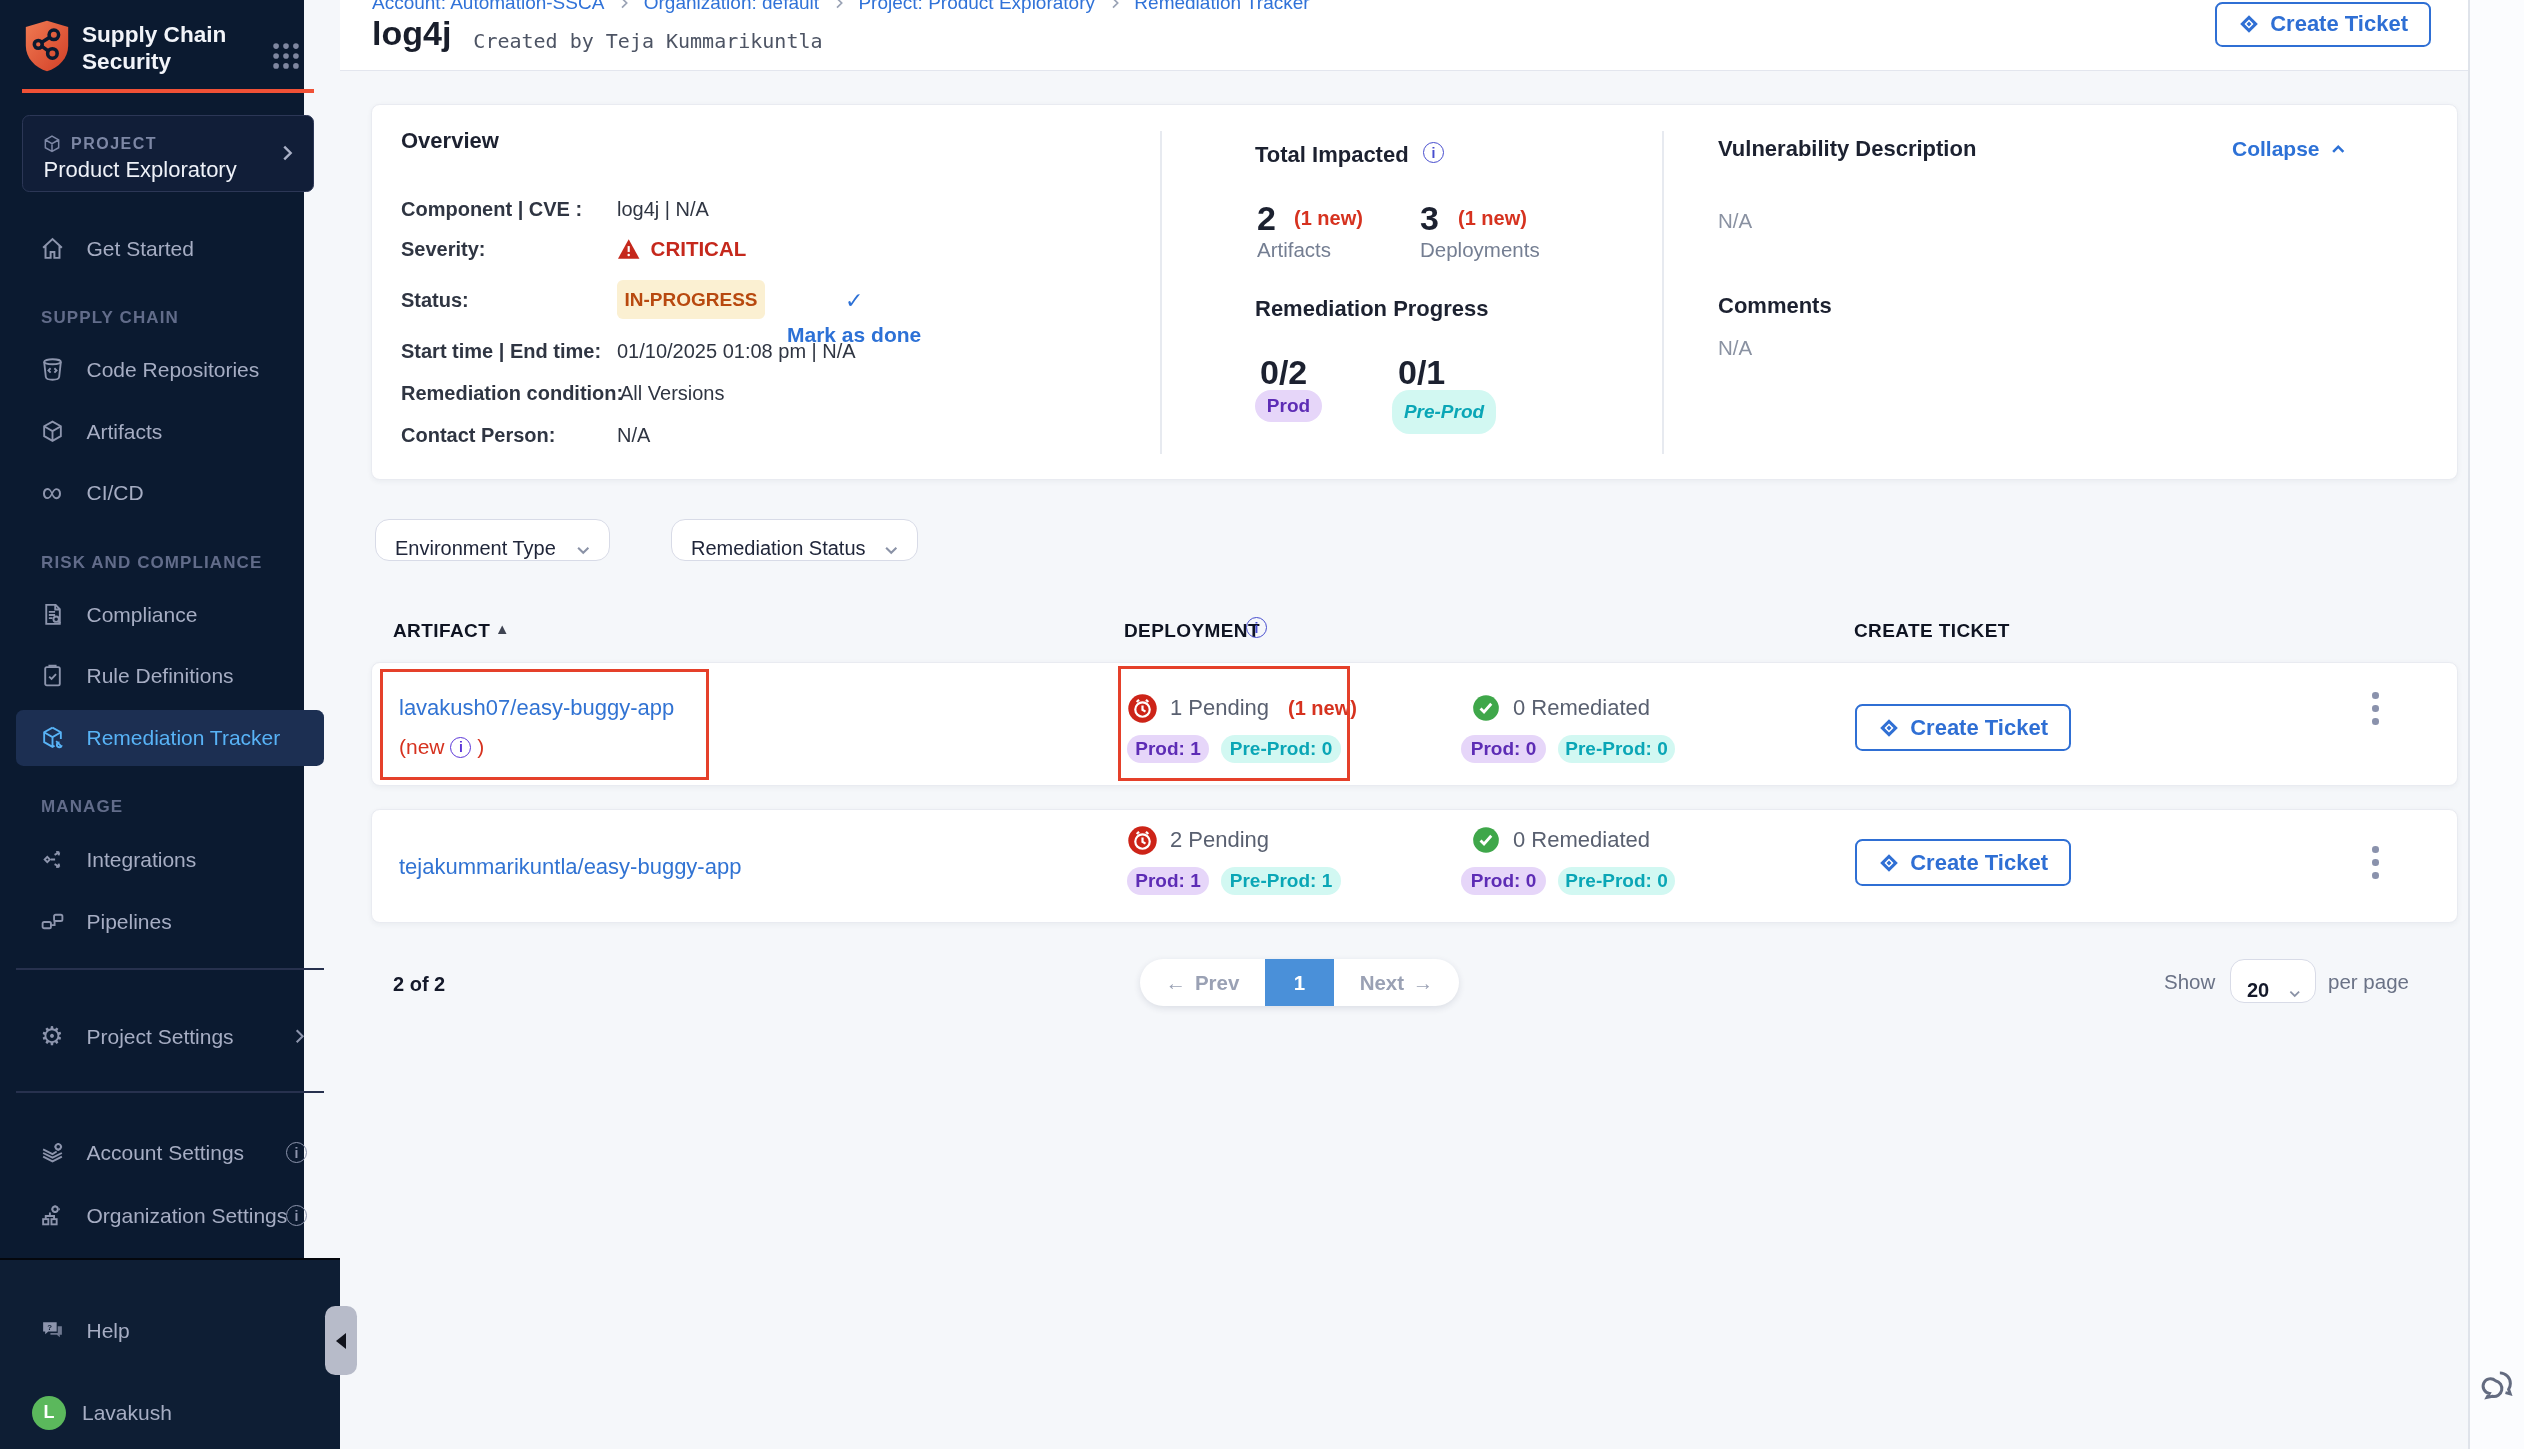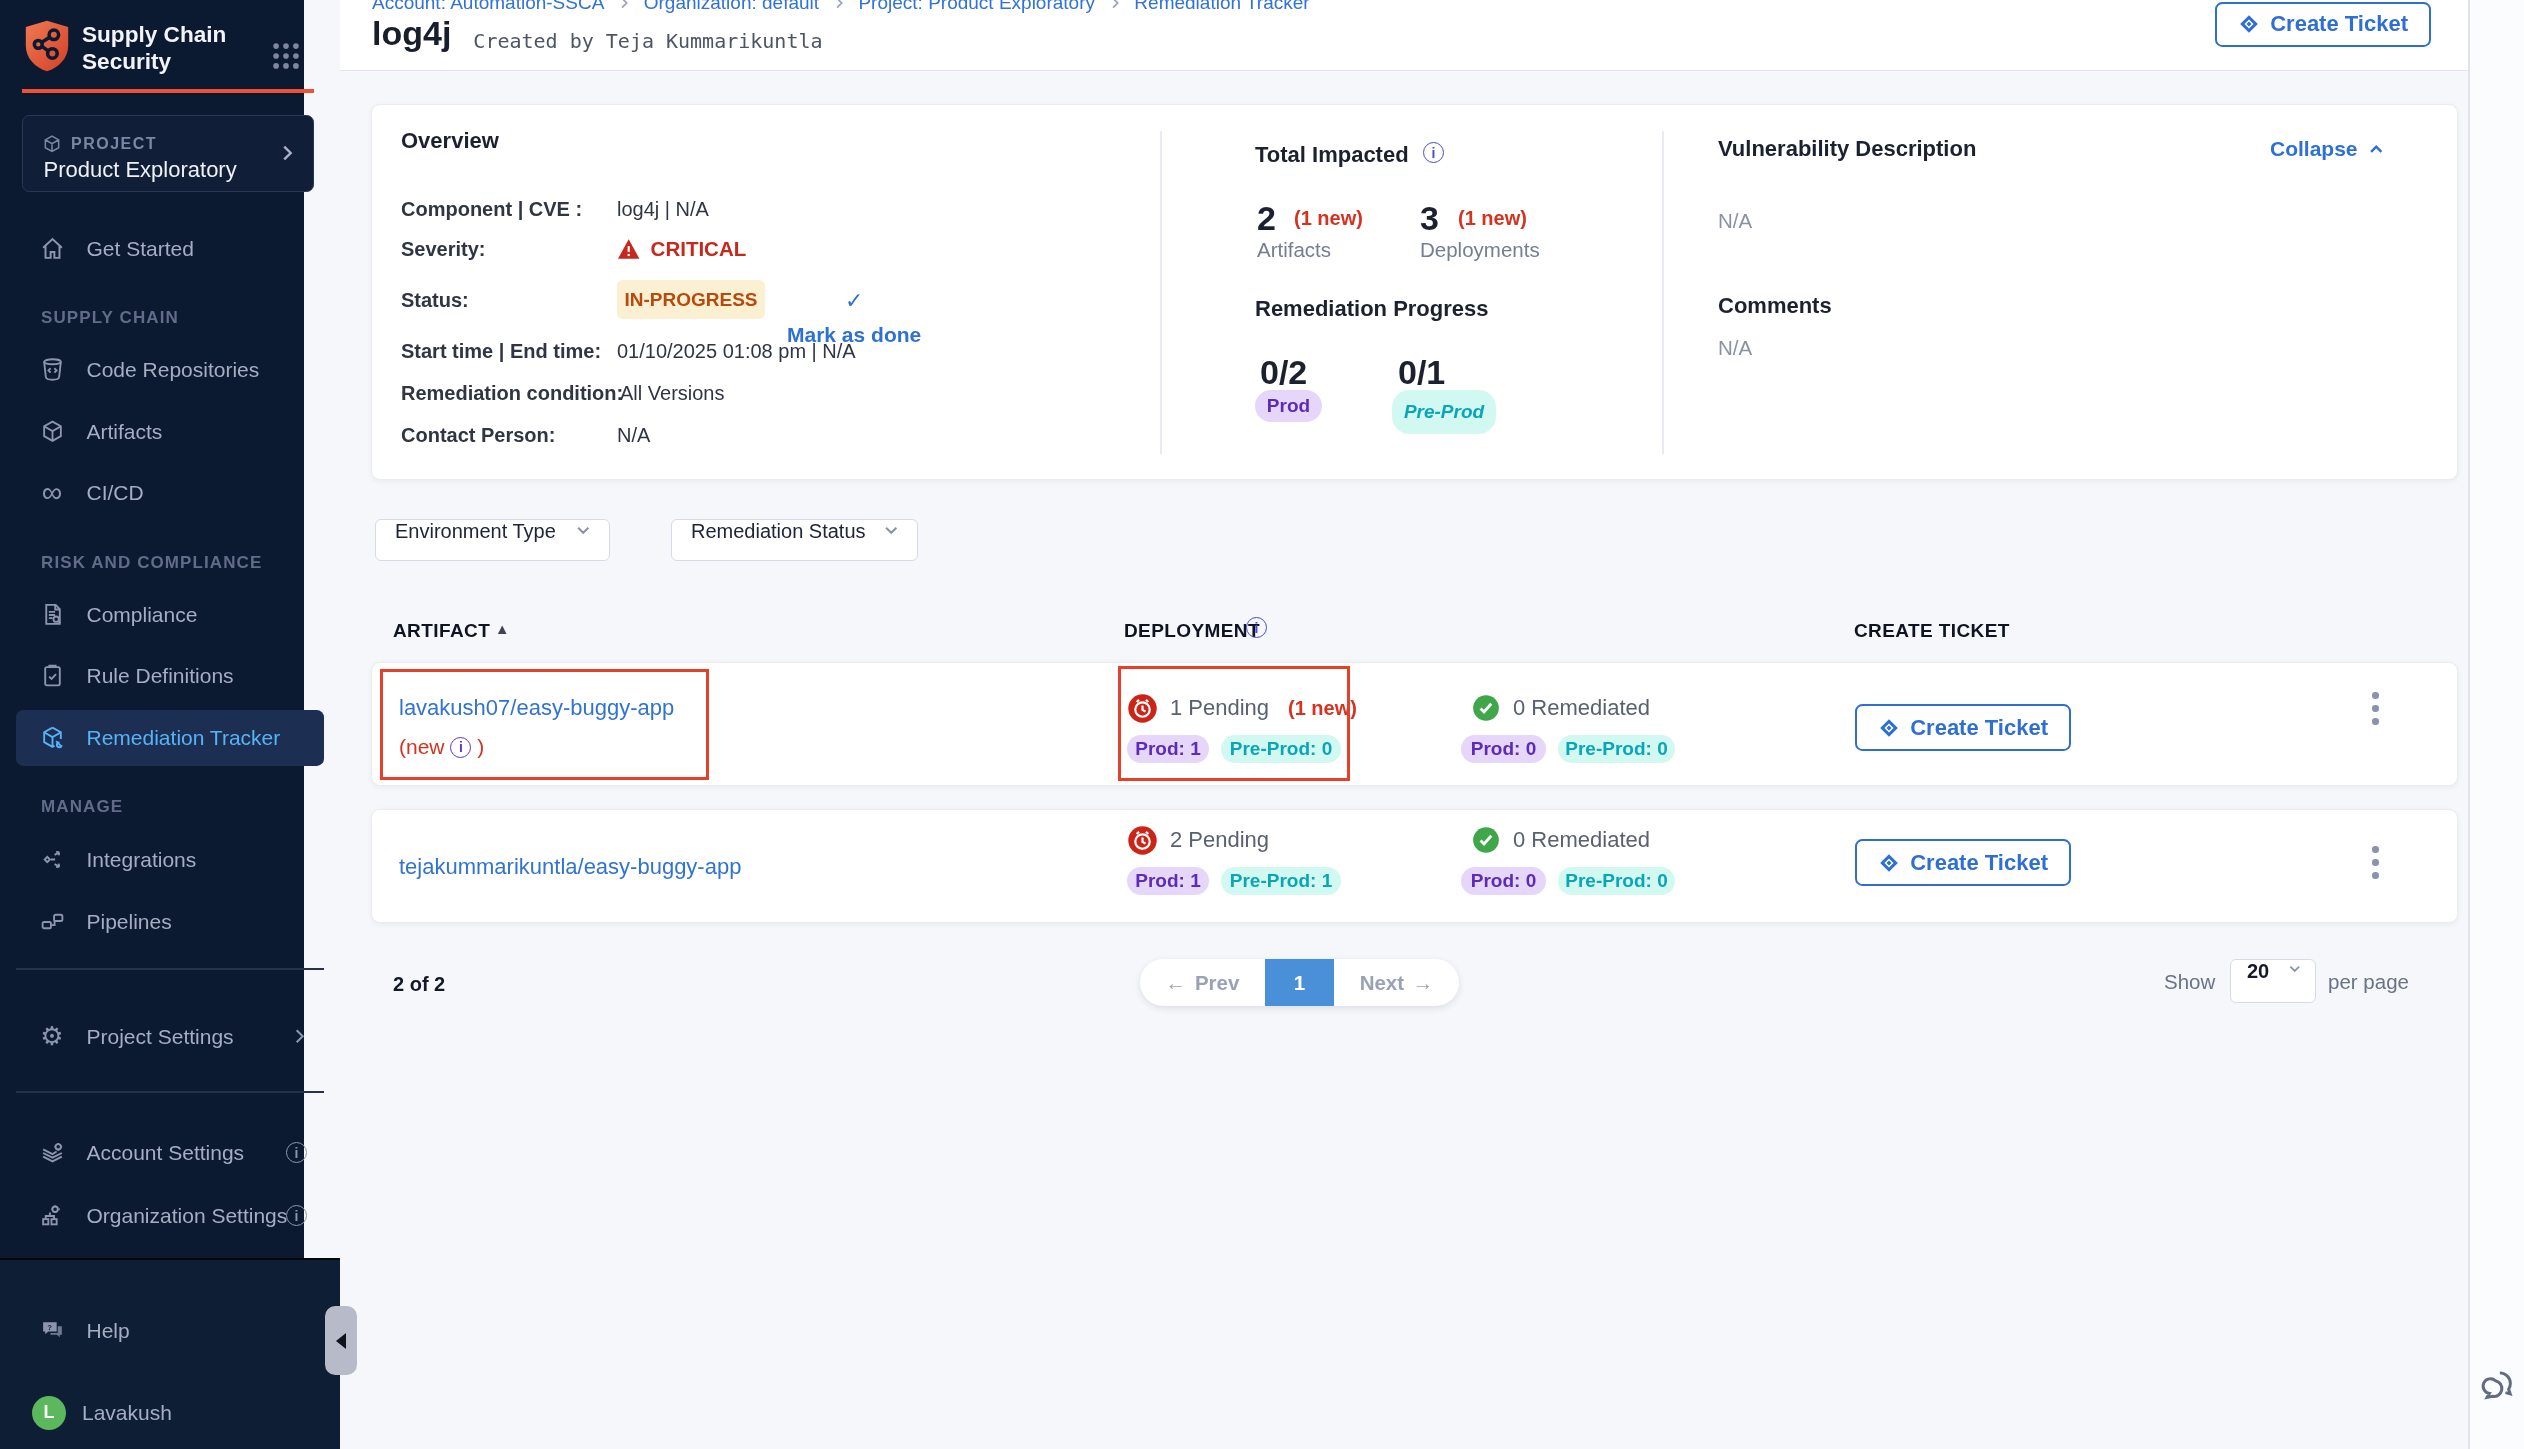--- a/index.html
+++ b/index.html
@@ -43,21 +43,21 @@
   .big-num { font-size:34px; font-weight:700; color:#1c2130; }
   .new-red { color:#d6321f; font-size:20px; font-weight:600; }
   .sub-gray { color:#747e92; font-size:20.5px; }
   .pill { display:inline-flex; align-items:center; justify-content:center; border-radius:17.5px; font-size:19px; font-weight:700; height:28px; }
   .pill-prod { background:#e6d6f9; color:#5d2cb5; }
   .pill-pre { background:#d2f8f2; color:#0aa6b6; }
   .badge-prog { display:flex; align-items:center; justify-content:center; background:#fbf0d2; color:#b8490f; font-size:19px; font-weight:700; border-radius:5.8px; }
   .link-blue { color:#2d71d6; font-size:21px; font-weight:700; cursor:pointer; display:inline-flex; align-items:center; gap:8.8px; }
   .check-ic::before { content:"✓"; font-size:22px; }
 
-  .dropdown { position:absolute; background:#fff; border:1.5px solid #d8dbe7; border-radius:6px; display:flex; align-items:flex-start; justify-content:space-between; padding:0 16px 0 19px; font-size:20px; color:#20263a; cursor:pointer; }
+  .dropdown { position:absolute; background:#fff; border:1.5px solid #d8dbe7; border-radius:14px; display:flex; align-items:flex-end; justify-content:space-between; padding:0 16px 0 19px; font-size:20px; color:#20263a; cursor:pointer; }
 
   .th { position:absolute; font-size:19px; font-weight:700; color:#0f1422; letter-spacing:0.4px; }
   .row-link { font-size:22px; color:#3173d3; cursor:pointer; }
   .pending-txt { font-size:22px; color:#596070; }
   .anno { position:absolute; border:3.7px solid #e5402a; pointer-events:none; }
   .kebab { position:absolute; width:29px; height:41px; display:flex; flex-direction:column; align-items:center; justify-content:center; gap:6.6px; cursor:pointer; }
   .kebab i { width:6.6px; height:6.6px; border-radius:50%; background:#8a92ac; }
 
   .pg-gray { color:#9aa1b4; font-size:20.5px; font-weight:600; display:flex; align-items:center; gap:8.8px; cursor:pointer; }
   #pg-prev::before { content:"←"; }
@@ -367,21 +367,21 @@
     <span class="abs pill pill-prod" style="left:883px;top:285px;width:67px;height:32px;">Prod</span>
 
     <span class="abs big-num" style="left:1026px;top:248px;">0/1</span>
     <span class="abs pill pill-pre" style="left:1020px;top:285px;width:104px;height:44px;font-style:italic;">Pre-Prod</span>
 
     <span class="abs h-card" style="left:1346px;top:31px;">Vulnerability Description</span>
     <span class="abs muted" style="left:1346px;top:104px;">N/A</span>
     <span class="abs h-card" style="left:1346px;top:188px;">Comments</span>
     <span class="abs muted" style="left:1346px;top:231px;">N/A</span>
 
-    <span class="abs link-blue" style="left:1898px;top:32px;">
+    <span class="abs link-blue" style="left:1860px;top:32px;">
       <span>Collapse</span>
       <span>
         <svg width="20.5" height="20.5" viewBox="0 0 24 24" fill="none" stroke="#2d71d6" stroke-width="3">
             <path d="M6 15l6-6 6 6"></path>
           </svg>
       </span>
     </span>
   </section>
 
   <div class="dropdown" style="left:375px;top:519px;width:235px;height:42px;">

